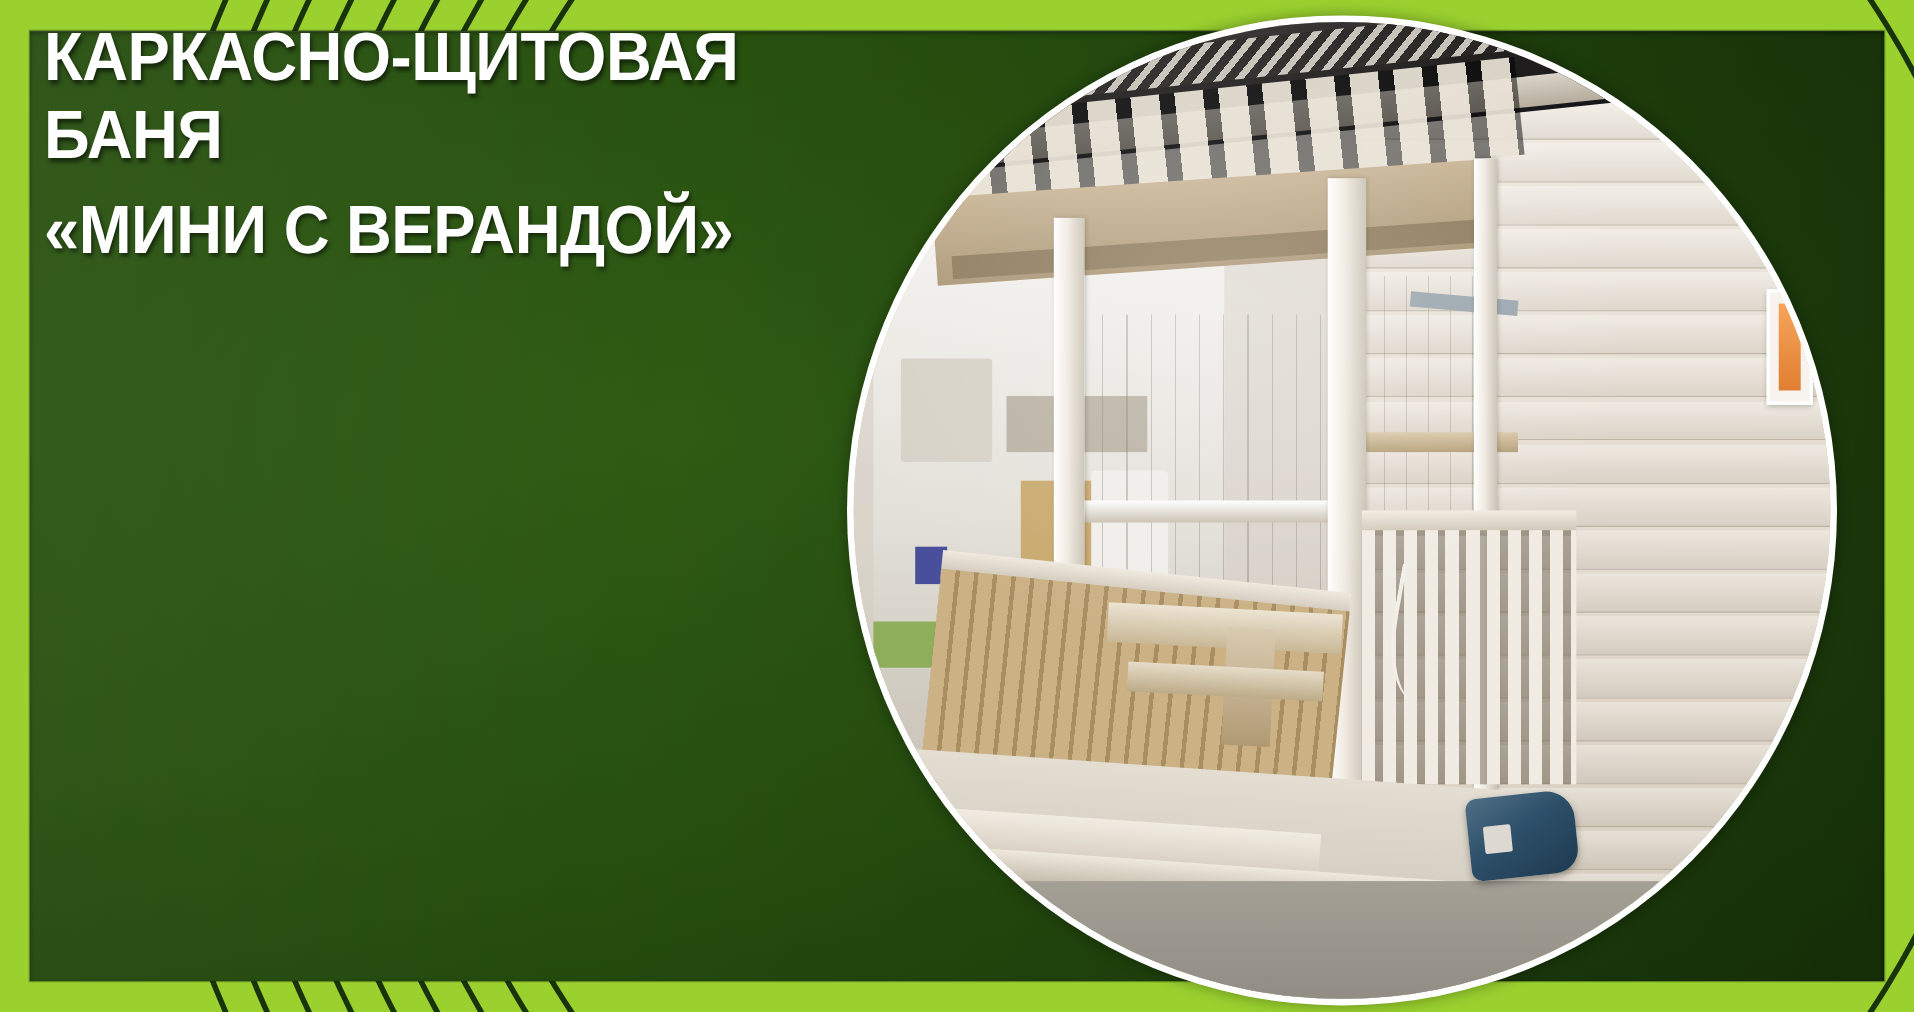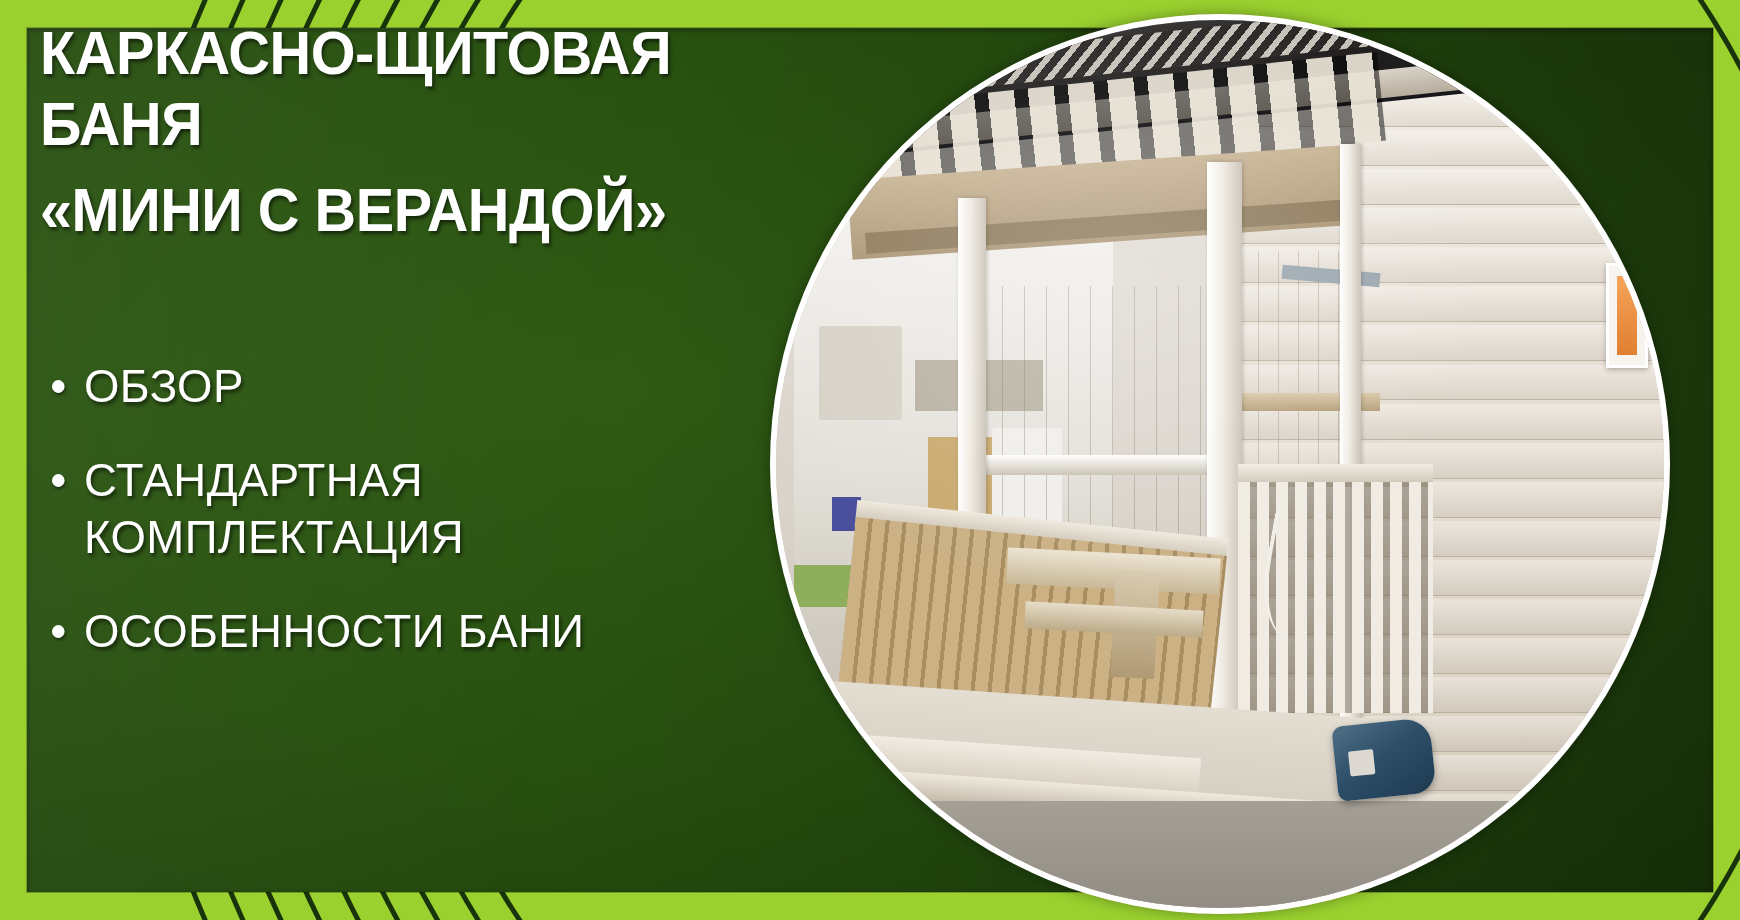--- a/index.html
+++ b/index.html
@@ -433,29 +433,14 @@
       </div>
     </div>
   </div>
 
   <div id="textcol">
     <div class="title title-1">КАРКАСНО-ЩИТОВАЯ</div>
     <div class="title title-2">БАНЯ</div>
     <div class="title title-3">«МИНИ С ВЕРАНДОЙ»</div>
   </div>
 
-  <div id="bullets">
-    <div class="bullet">
-      <span class="dot"></span>
-      <span class="btxt">ОБЗОР</span>
-    </div>
-    <div class="bullet">
-      <span class="dot"></span>
-      <span class="btxt">СТАНДАРТНАЯ
-КОМПЛЕКТАЦИЯ</span>
-    </div>
-    <div class="bullet">
-      <span class="dot"></span>
-      <span class="btxt">ОСОБЕННОСТИ БАНИ</span>
-    </div>
-  </div>
 
 </div>
 
 </body></html>

